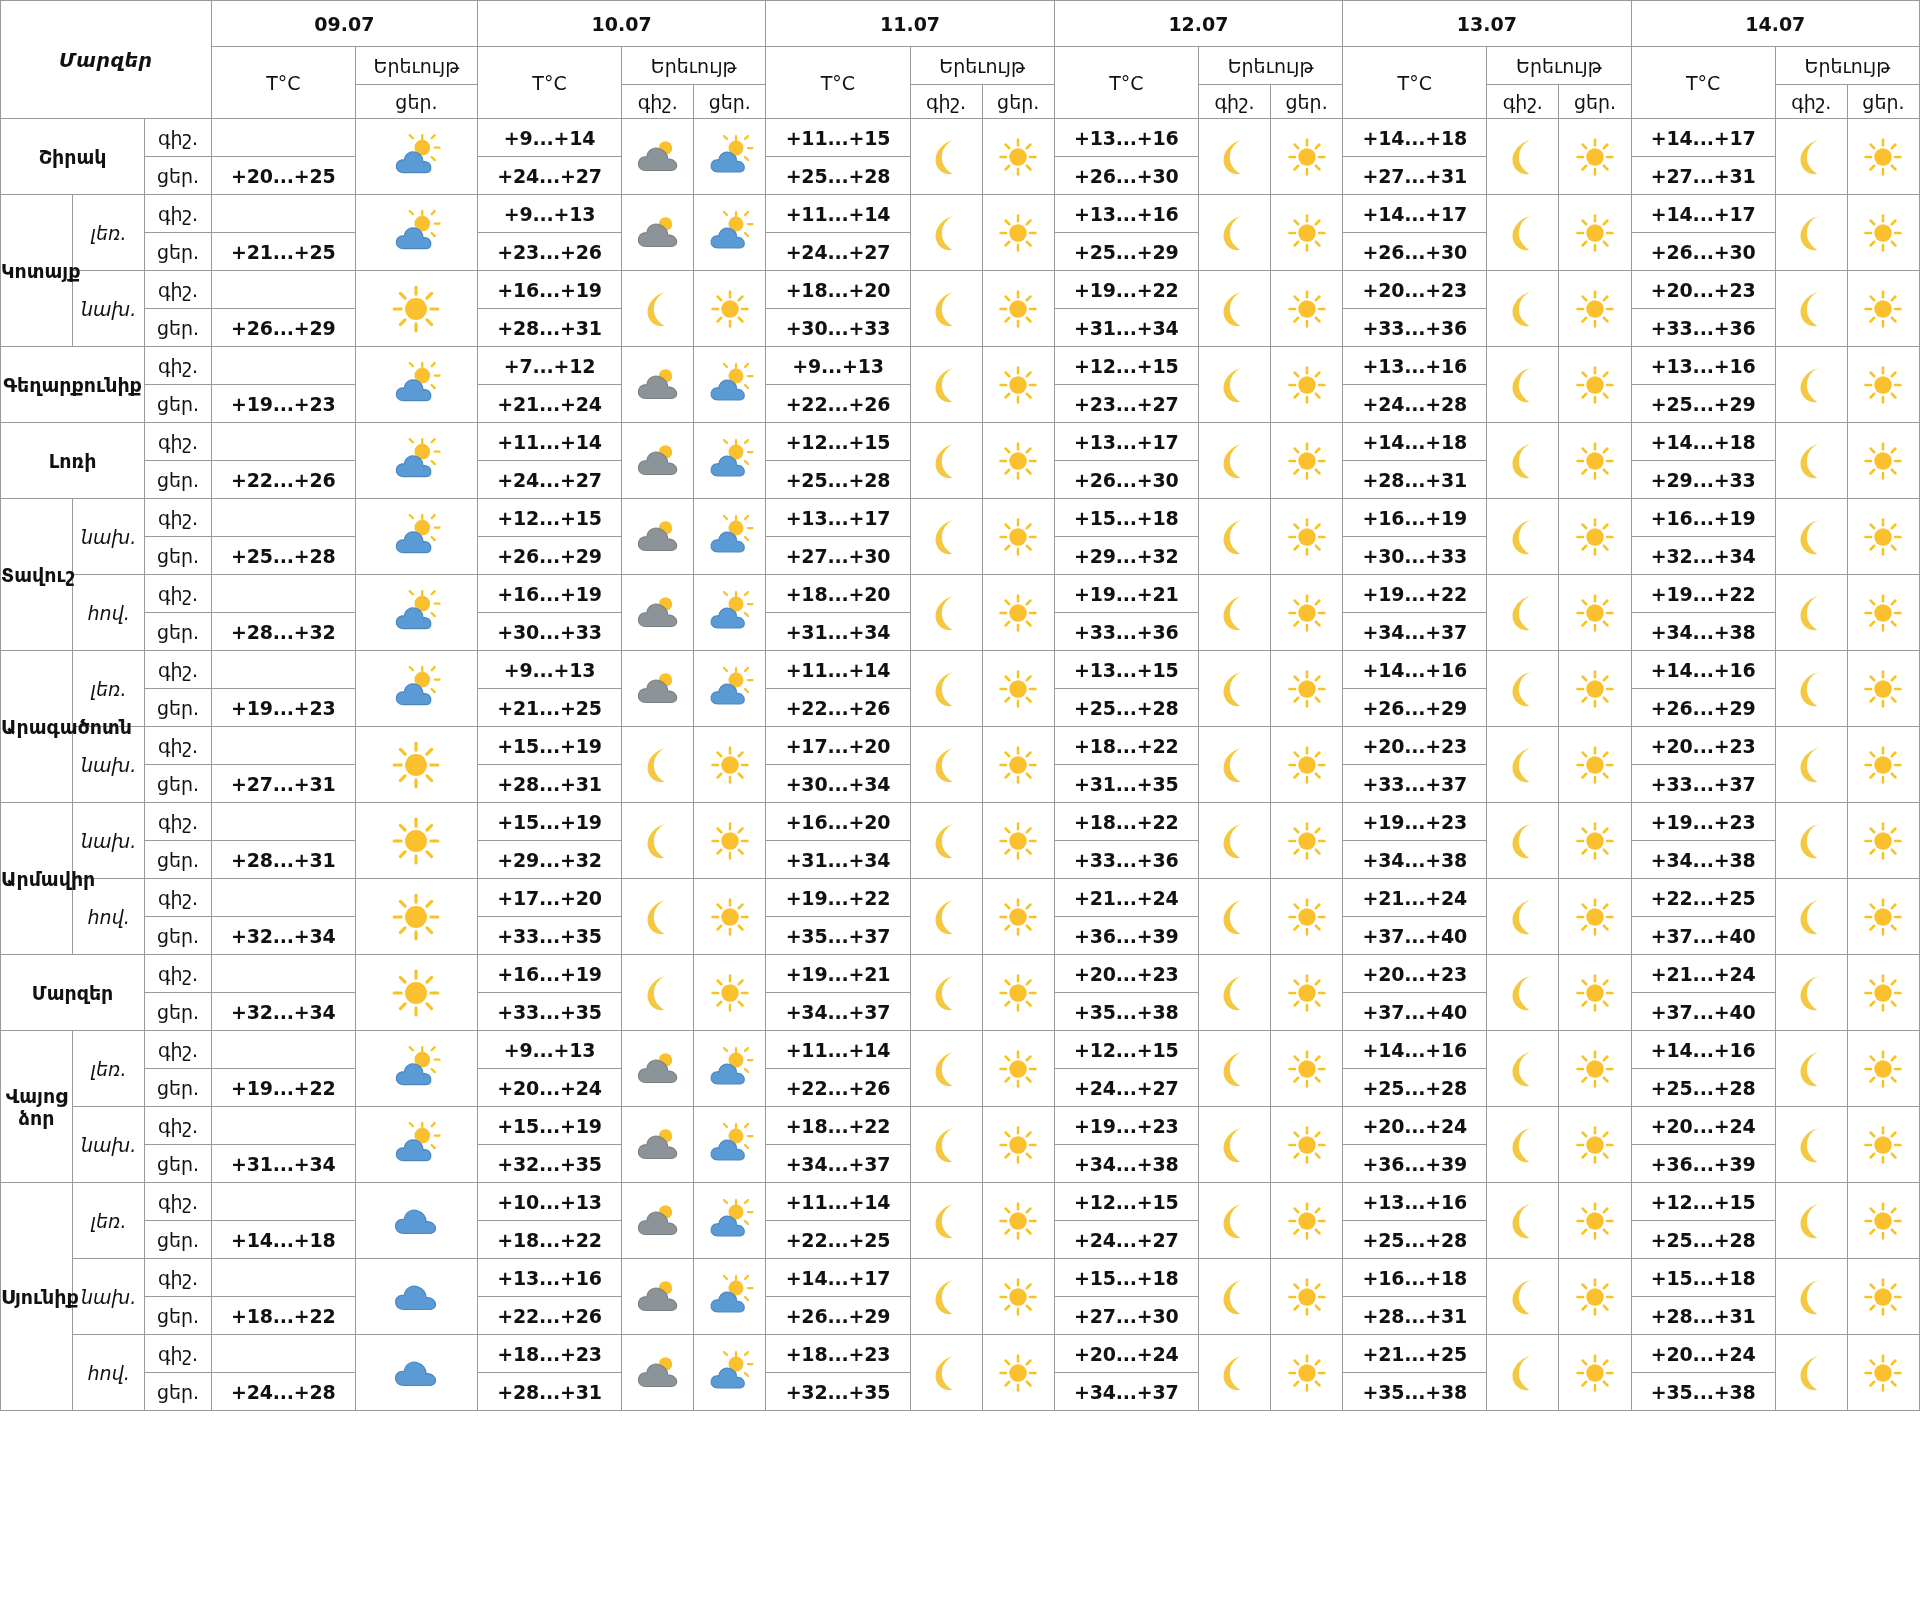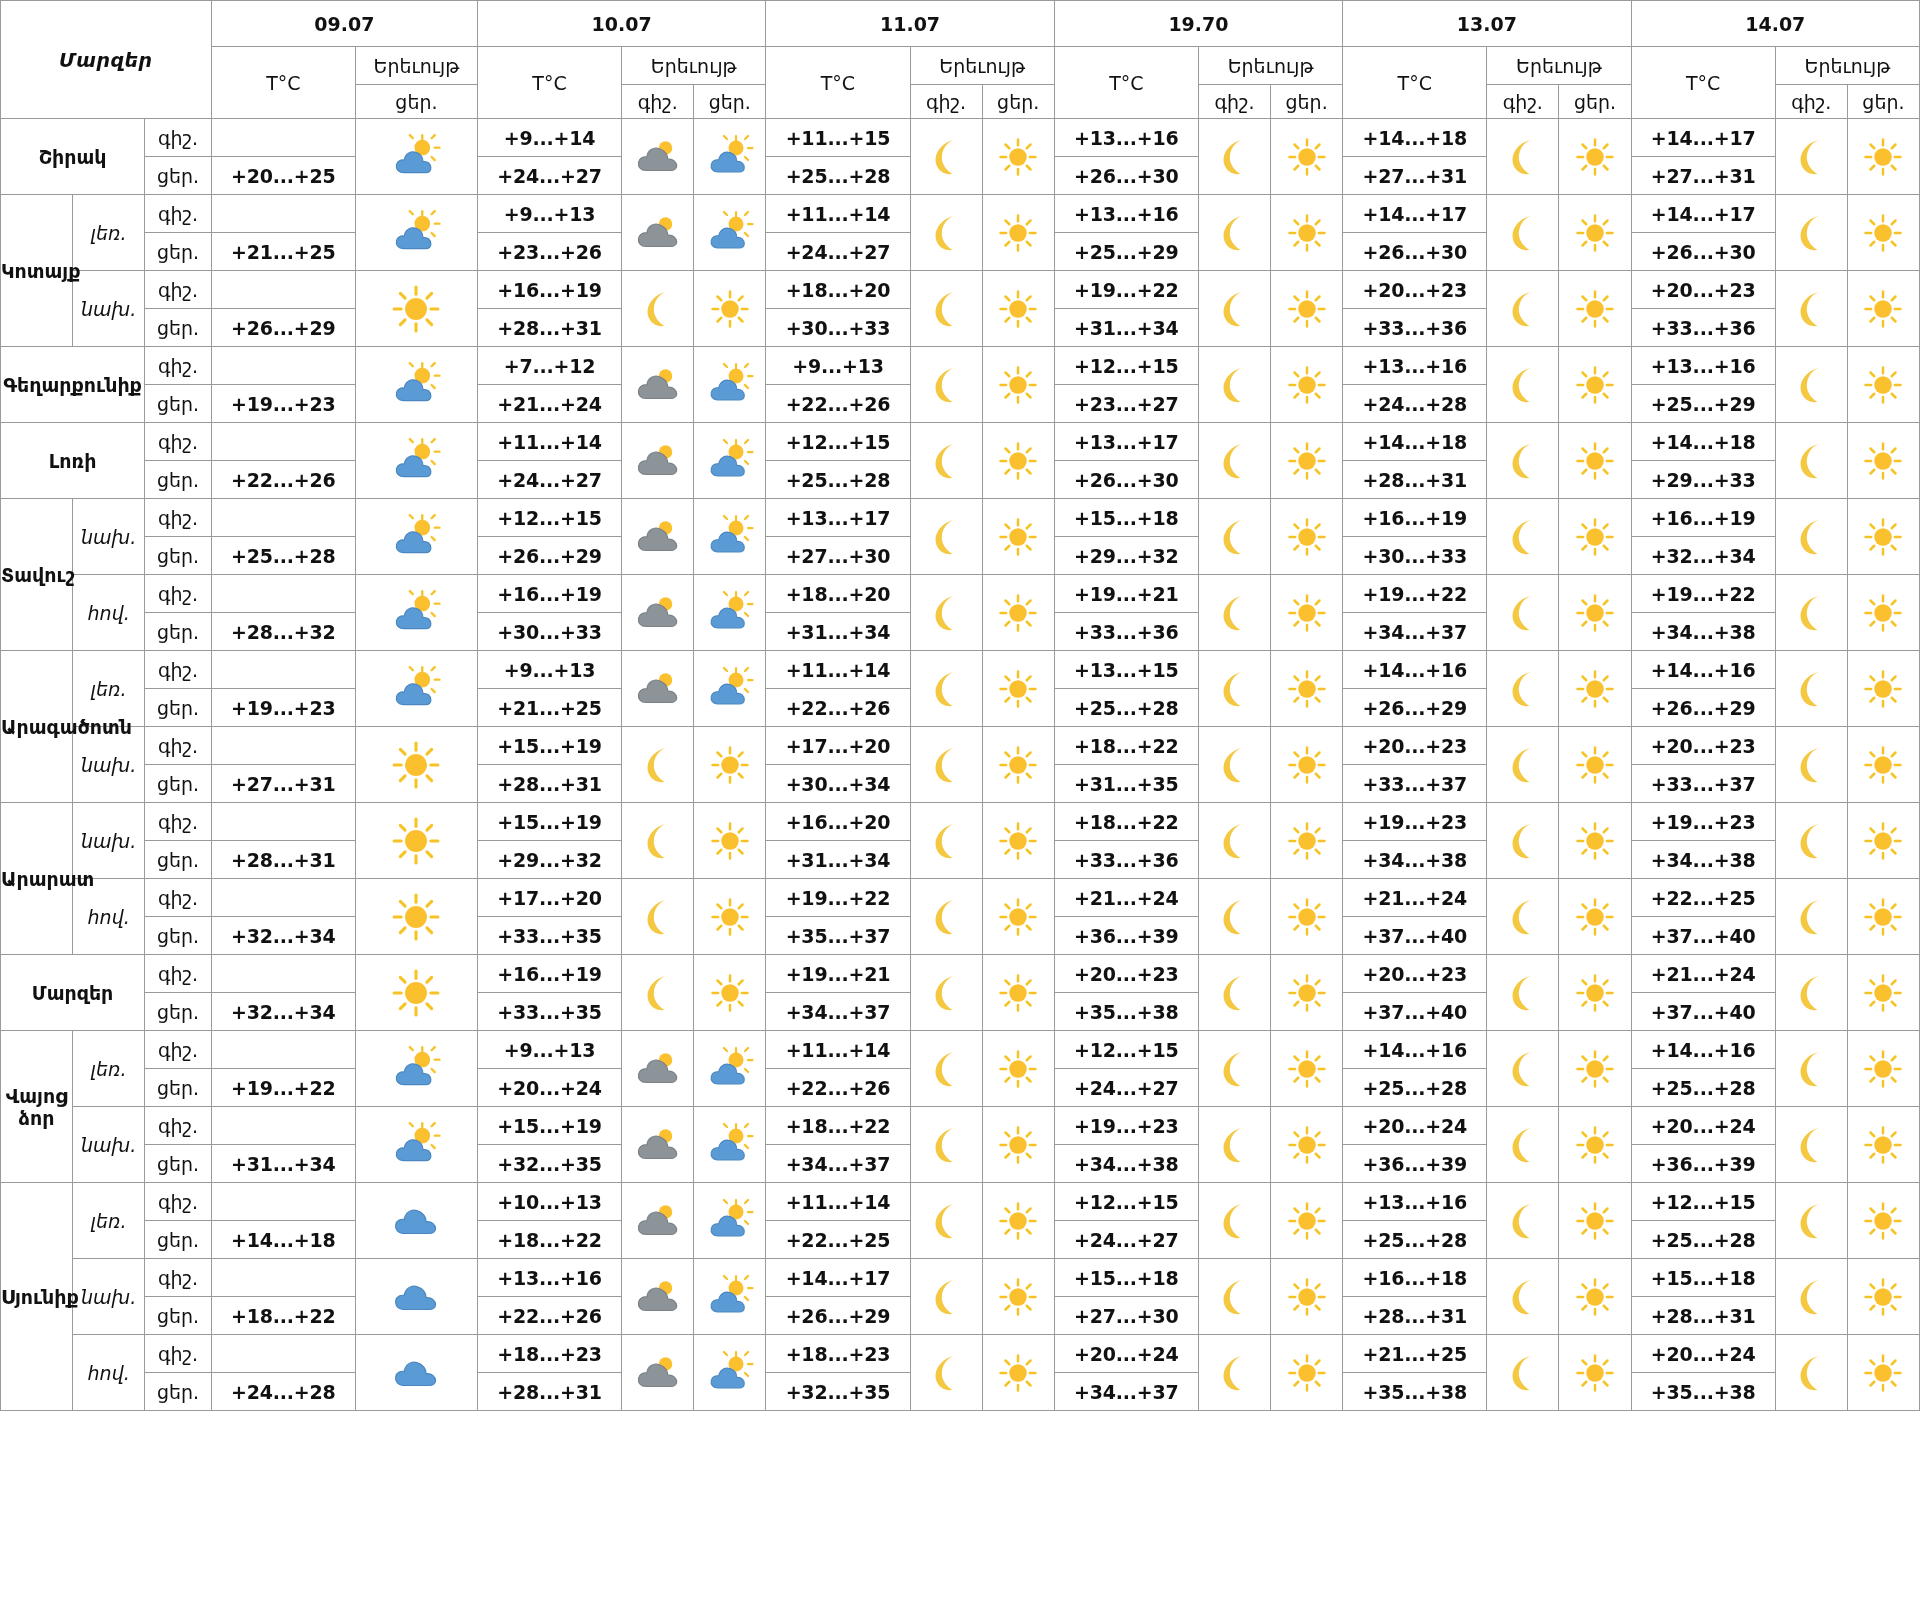--- a/index.html
+++ b/index.html
@@ -106,21 +106,21 @@
       <col style="width:130px">
         <col style="width:65px">
         <col style="width:65px">
     </colgroup>
     <thead>
       <tr>
         <th rowspan="3" colspan="3" class="hdr-marz">Մարզեր</th>
         <th colspan="2" class="hdr-date">09.07</th>
         <th colspan="3" class="hdr-date">10.07</th>
         <th colspan="3" class="hdr-date">11.07</th>
-        <th colspan="3" class="hdr-date">19.70</th>
+        <th colspan="3" class="hdr-date">12.07</th>
         <th colspan="3" class="hdr-date">13.07</th>
         <th colspan="3" class="hdr-date">14.07</th>
       </tr>
       <tr>
         <th rowspan="2" class="hdr-sub">T°C</th>
         <th class="hdr-sub">Երեւույթ</th>
 
         <th rowspan="2" class="hdr-sub">T°C</th>
         <th colspan="2" class="hdr-sub">Երեւույթ</th>
 
@@ -1352,21 +1352,21 @@
         <tr class="cellrow">
           <td class="rowlab">ցեր.</td>
           <td class="temp">+27...+31</td>
           <td class="temp">+28...+31</td>
           <td class="temp">+30...+34</td>
           <td class="temp">+31...+35</td>
           <td class="temp">+33...+37</td>
           <td class="temp">+33...+37</td>
         </tr>
         <tr class="cellrow">
-          <td rowspan="4" class="region-name" colspan="1">Արարատ</td>
+          <td rowspan="4" class="region-name" colspan="1">Արմավիր</td>
           <td rowspan="2" class="zone-name">նախ.</td>
           <td class="rowlab">գիշ.</td>
           <td class="temp"></td>
           <td rowspan="2" class="icon-cell"><span class="icon-wrap">
               <svg width="50" height="50" viewBox="0 0 64 64">
                 <g stroke="#f6c324" stroke-width="4" stroke-linecap="round">
                   <line x1="32" y1="4" x2="32" y2="13"></line>
                   <line x1="32" y1="51" x2="32" y2="60"></line>
                   <line x1="4" y1="32" x2="13" y2="32"></line>
                   <line x1="51" y1="32" x2="60" y2="32"></line>

